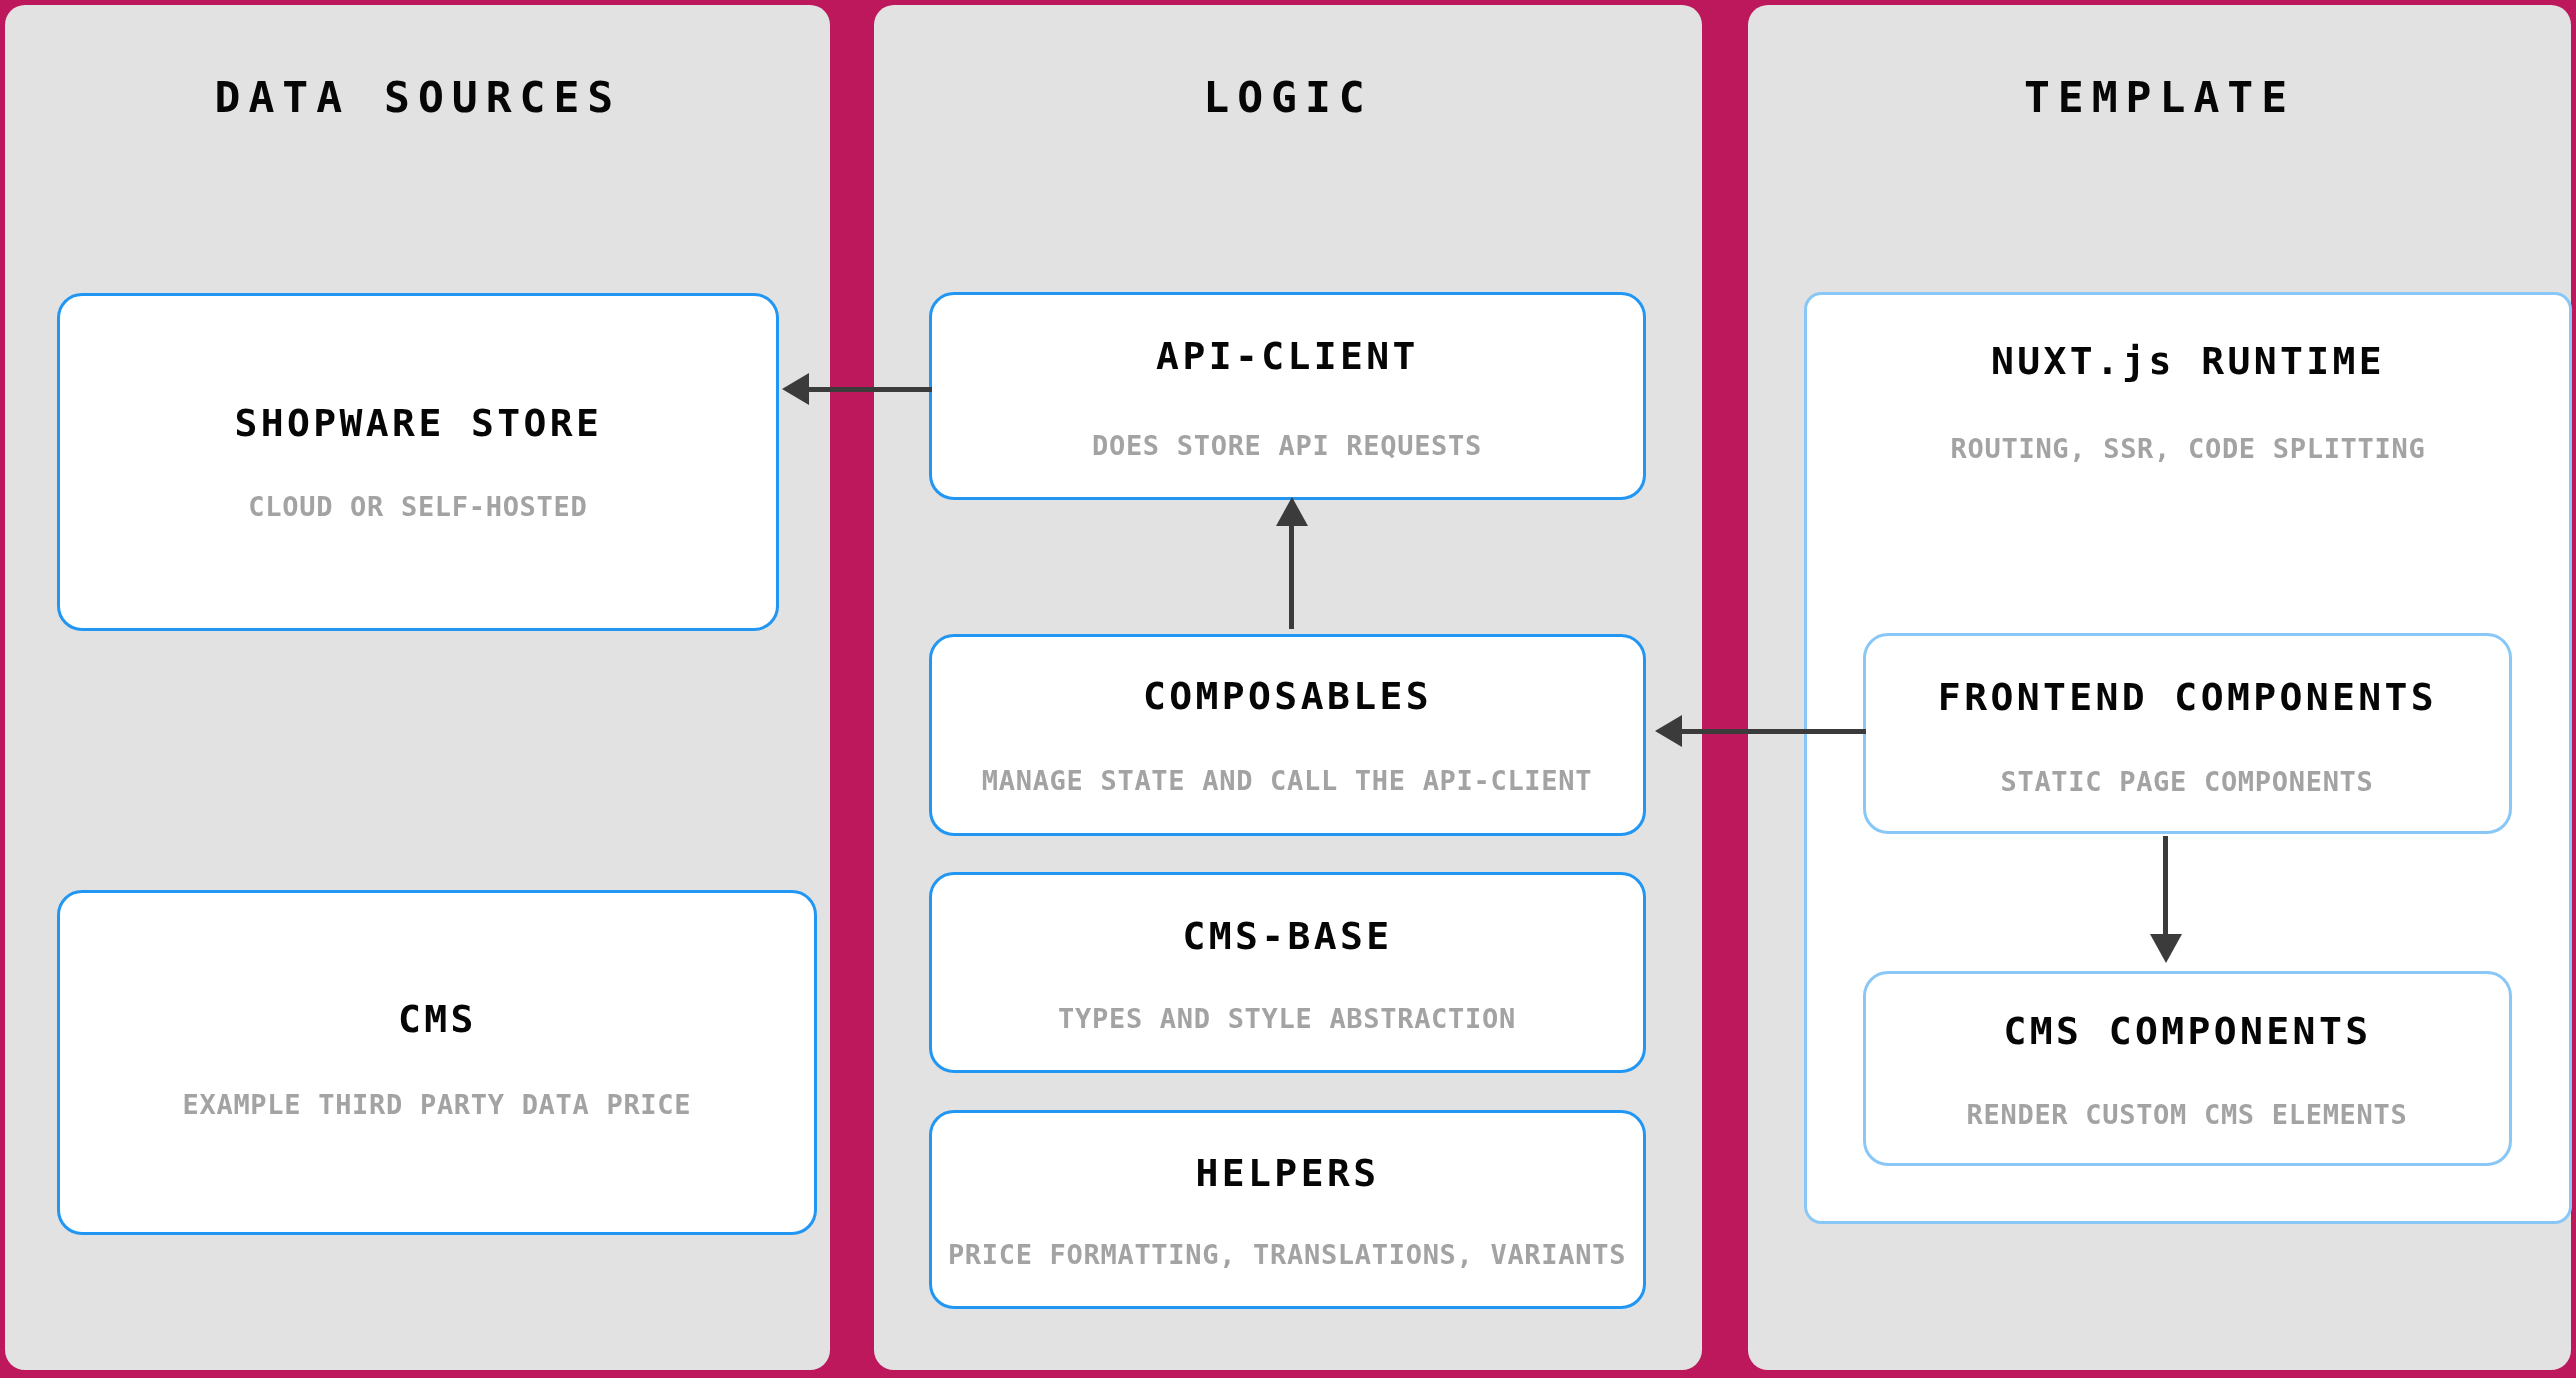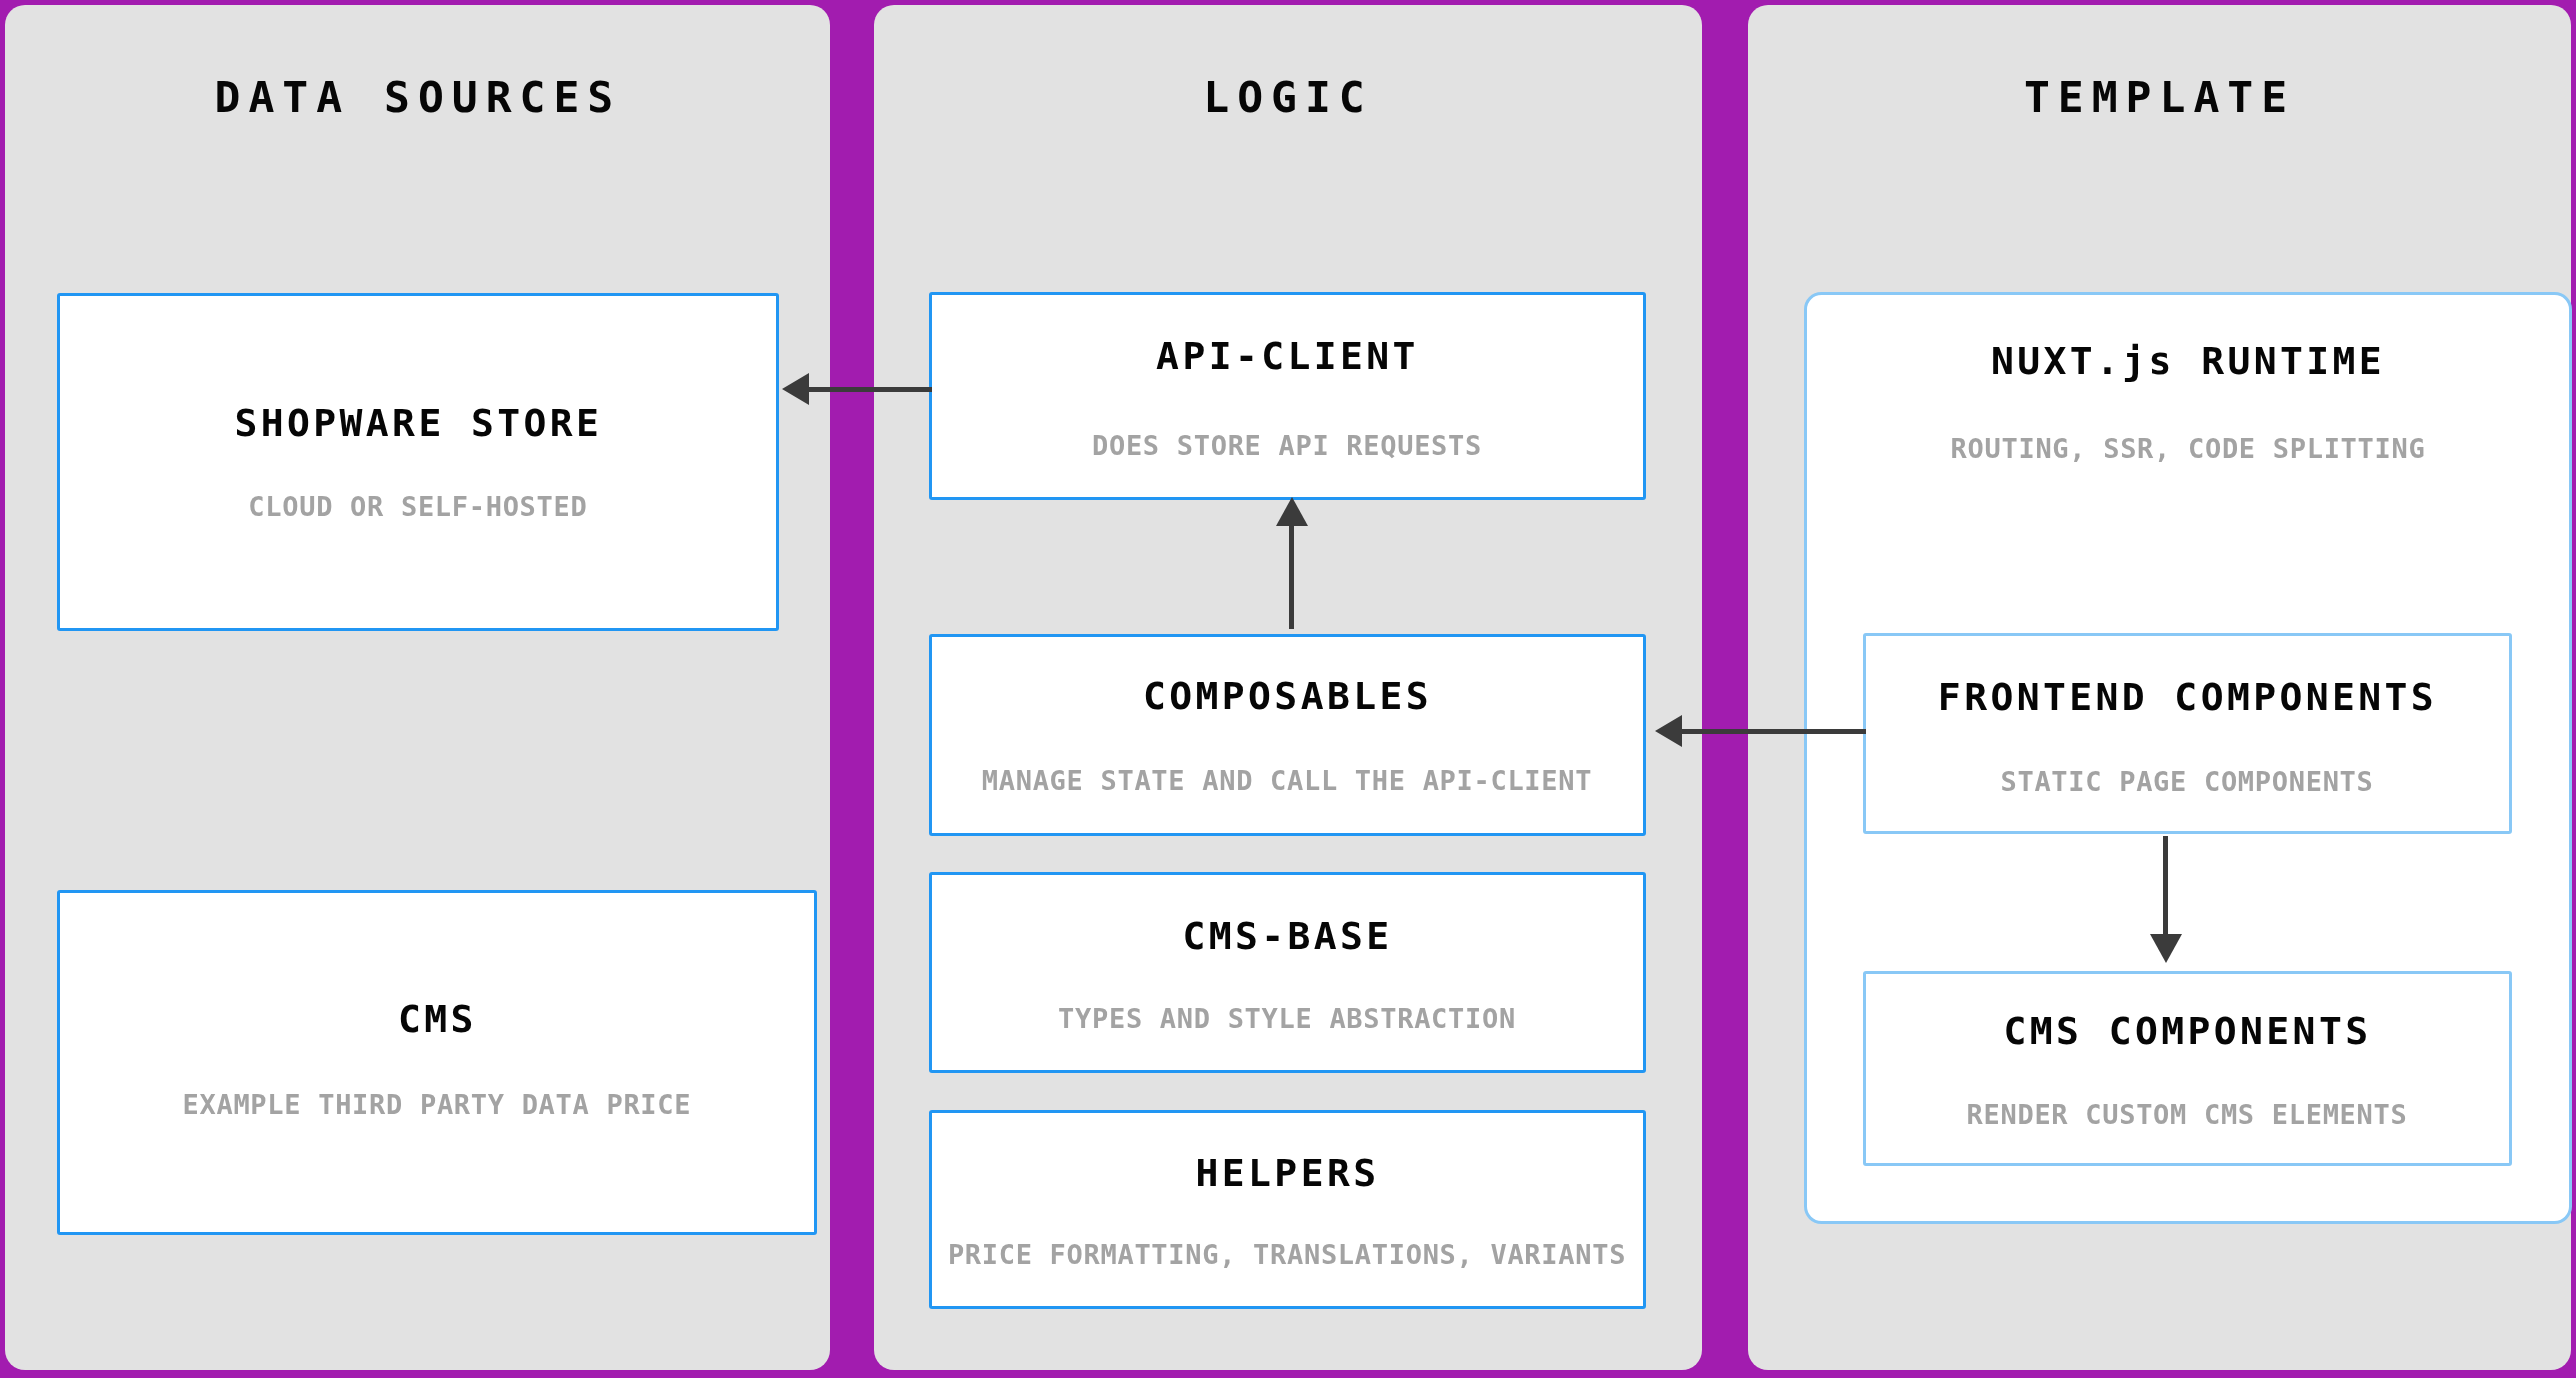--- a/index.html
+++ b/index.html
@@ -1,20 +1,20 @@
 <!DOCTYPE html>
 <html style="font-size:10.7px"><head>
 <meta charset="utf-8">
 <style>
   html, body { margin: 0; padding: 0; background: #ffffff; }
   .stage {
     position: relative;
     width: 2576px;
     height: 1378px;
-    background: #a21caf;
+    background: #be185d;
     font-family: "DejaVu Sans Mono", "Liberation Mono", monospace;
     overflow: hidden;
   }
   .panel {
     position: absolute;
     top: 5.4px;
     height: 1365px;
     background: #e2e2e2;
     border-radius: 20px;
   }
@@ -26,21 +26,21 @@
     font-size: 43px;
     font-weight: 700;
     letter-spacing: 8px;
     color: #060606;
     white-space: nowrap;
   }
   .box {
     position: absolute;
     background: #ffffff;
     border: 3.4px solid #2196f3;
-    border-radius: 3px;
+    border-radius: 25px;
   }
   .box--light {
     border-color: #89c8f6;
     padding-left: 47px;
   }
   .box--outer {
     border-radius: 17.4px;
   }
   .box .title {
     position: absolute;

